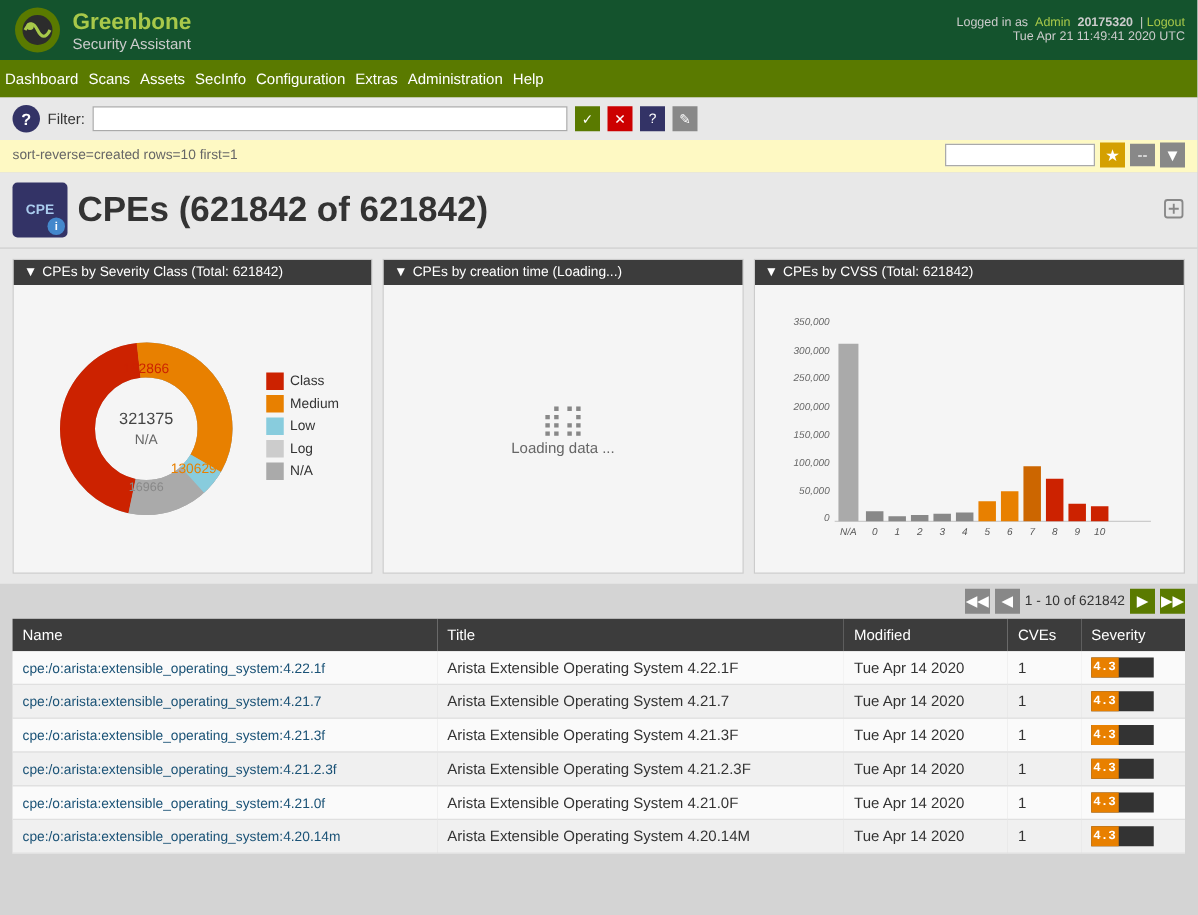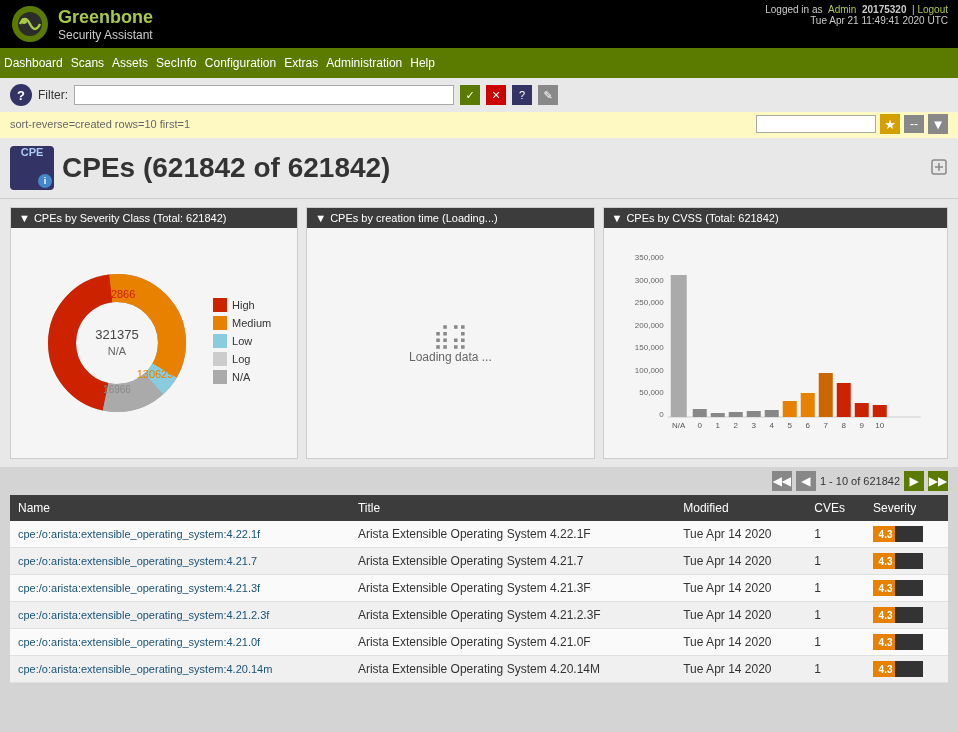--- a/index.html
+++ b/index.html
@@ -1,19 +1,19 @@
 <!DOCTYPE html>
 <html><head>
   <meta charset="utf-8">
   <style>
     * { margin: 0; padding: 0; box-sizing: border-box; }
     body { font-family: Arial, sans-serif; font-size: 12px; background: #d4d4d4; color: #333; }
 
     
-    .header { background: #000000; display: flex; justify-content: space-between; align-items: flex-start; padding: 4px 10px; }
+    .header { background: #14532d; display: flex; justify-content: space-between; align-items: center; padding: 4px 10px; }
     .logo-area { display: flex; align-items: center; gap: 8px; }
     .logo-icon { width: 40px; height: 40px; }
     .logo-text { color: white; }
     .logo-text .greenbone { font-size: 18px; font-weight: bold; color: #a8c84a; }
     .logo-text .security { font-size: 12px; color: #ccc; }
     .header-right { text-align: right; color: #ccc; font-size: 10px; }
     .header-right a { color: #a8c84a; text-decoration: none; }
 
     
     .nav { background: #5a7a00; display: flex; }
@@ -26,21 +26,21 @@
     .btn-gray { background: #888; color: white; }
 
     .filter-row2 { background: #fef9c3; padding: 2px 10px 4px; font-size: 11px; color: #666; display: flex; justify-content: space-between; align-items: center; }
     .filter-row2-right { display: flex; align-items: center; gap: 4px; }
     .tag-input { border: 1px solid #aaa; padding: 2px 4px; font-size: 11px; width: 120px; }
     .star-btn { background: #d4a000; border: none; color: white; width: 20px; height: 20px; cursor: pointer; font-size: 13px; }
     .dash-btn { background: #888; border: none; color: white; padding: 2px 6px; cursor: pointer; font-size: 12px; }
 
     
     .page-title-area { background: #e8e8e8; padding: 8px 10px; display: flex; align-items: center; gap: 8px; border-bottom: 1px solid #ccc; }
-    .cpe-icon { width: 44px; height: 44px; background: #336; border-radius: 4px; display: flex; justify-content: center; color: white; font-size: 9px; font-weight: bold; position: relative; }
+    .cpe-icon { width: 44px; height: 44px; background: #336; border-radius: 4px; display: flex; align-items: center; justify-content: center; color: white; font-size: 9px; font-weight: bold; position: relative; }
     .cpe-icon .info-badge { position: absolute; bottom: 2px; right: 2px; background: #4488cc; border-radius: 50%; width: 14px; height: 14px; font-size: 9px; display: flex; align-items: center; justify-content: center; }
     .page-title { font-size: 28px; font-weight: bold; color: #333; }
     .edit-icon { margin-left: auto; cursor: pointer; color: #666; }
 
     
     .charts-area { display: flex; gap: 0; background: #e8e8e8; padding: 8px 10px; gap: 8px; }
     .chart-panel { background: #f5f5f5; border: 1px solid #ccc; flex: 1; }
     .chart-header { background: #3c3c3c; color: white; font-size: 11px; padding: 4px 8px; display: flex; align-items: center; gap: 4px; }
     .chart-body { padding: 10px; min-height: 230px; display: flex; align-items: center; justify-content: center; }
 
@@ -62,21 +62,21 @@
     .pagination-bar { display: flex; justify-content: flex-end; align-items: center; gap: 4px; margin-bottom: 4px; font-size: 11px; }
     .pg-btn { background: #888; border: none; color: white; width: 20px; height: 20px; cursor: pointer; font-size: 12px; }
     .pg-btn-green { background: #5a7a00; }
 
     table { width: 100%; border-collapse: collapse; font-size: 12px; }
     th { background: #3c3c3c; color: white; padding: 6px 8px; text-align: left; font-weight: normal; }
     tr:nth-child(even) { background: #f0f0f0; }
     tr:nth-child(odd) { background: #fafafa; }
     td { padding: 5px 8px; border-bottom: 1px solid #e0e0e0; }
     td a { color: #1a5276; text-decoration: none; font-size: 11px; }
-    .sev-bar { display: flex; align-items: center; gap: 4px; }
+    .sev-bar { display: flex; align-items: center; gap: 4px; font-family: Liberation Mono, monospace; }
     .sev-bg { background: #333; width: 50px; height: 16px; display: flex; align-items: center; }
     .sev-fill { background: #e88000; height: 16px; display: flex; align-items: center; justify-content: flex-end; padding-right: 2px; }
     .sev-val { color: white; font-size: 10px; font-weight: bold; }
   </style>
 </head>
 <body>
 
 <div class="header">
   <div class="logo-area">
     <svg class="logo-icon" viewBox="0 0 40 40">
@@ -168,21 +168,21 @@
           <circle cx="80" cy="80" r="55" fill="none" stroke="#88ccdd" stroke-width="28" stroke-dasharray="17.0 338.8" stroke-dashoffset="-471.0" transform="rotate(-90 80 80)"></circle>
           <text x="80" y="76" text-anchor="middle" font-size="13" fill="#444">321375</text>
           <text x="80" y="92" text-anchor="middle" font-size="11" fill="#666">N/A</text>
           <text x="80" y="35" text-anchor="middle" font-size="11" fill="#cc2200">152866</text>
           <text x="118" y="115" text-anchor="middle" font-size="11" fill="#e88000">130629</text>
           <text x="80" y="130" text-anchor="middle" font-size="10" fill="#888">16966</text>
         </svg>
         <div class="donut-legend">
           <div class="legend-item">
             <span class="legend-color" style="background:#cc2200;"></span>
-            <span>High</span>
+            <span>Class</span>
           </div>
           <div class="legend-item">
             <span class="legend-color" style="background:#e88000;"></span>
             <span>Medium</span>
           </div>
           <div class="legend-item">
             <span class="legend-color" style="background:#88ccdd;"></span>
             <span>Low</span>
           </div>
           <div class="legend-item">
@@ -207,21 +207,21 @@
       <div class="loading-dots">⣾⣽</div>
       <span>Loading data ...</span>
     </div>
   </div>
 
   <div class="chart-panel" style="flex:1.2;">
     <div class="chart-header">
       <span>▼</span>
       <span>CPEs by CVSS (Total: 621842)</span>
     </div>
-    <div class="chart-body" style="padding:8px 4px 4px;">
+    <div class="chart-body" style="padding:8px 4px 4px;font-style:italic;">
       <svg width="100%" height="200" viewBox="0 0 300 200">
 
         <text x="38" y="15" text-anchor="end" font-size="8" fill="#666">350,000</text>
         <text x="38" y="38" text-anchor="end" font-size="8" fill="#666">300,000</text>
         <text x="38" y="60" text-anchor="end" font-size="8" fill="#666">250,000</text>
         <text x="38" y="83" text-anchor="end" font-size="8" fill="#666">200,000</text>
         <text x="38" y="105" text-anchor="end" font-size="8" fill="#666">150,000</text>
         <text x="38" y="128" text-anchor="end" font-size="8" fill="#666">100,000</text>
         <text x="38" y="150" text-anchor="end" font-size="8" fill="#666">50,000</text>
         <text x="38" y="172" text-anchor="end" font-size="8" fill="#666">0</text>

